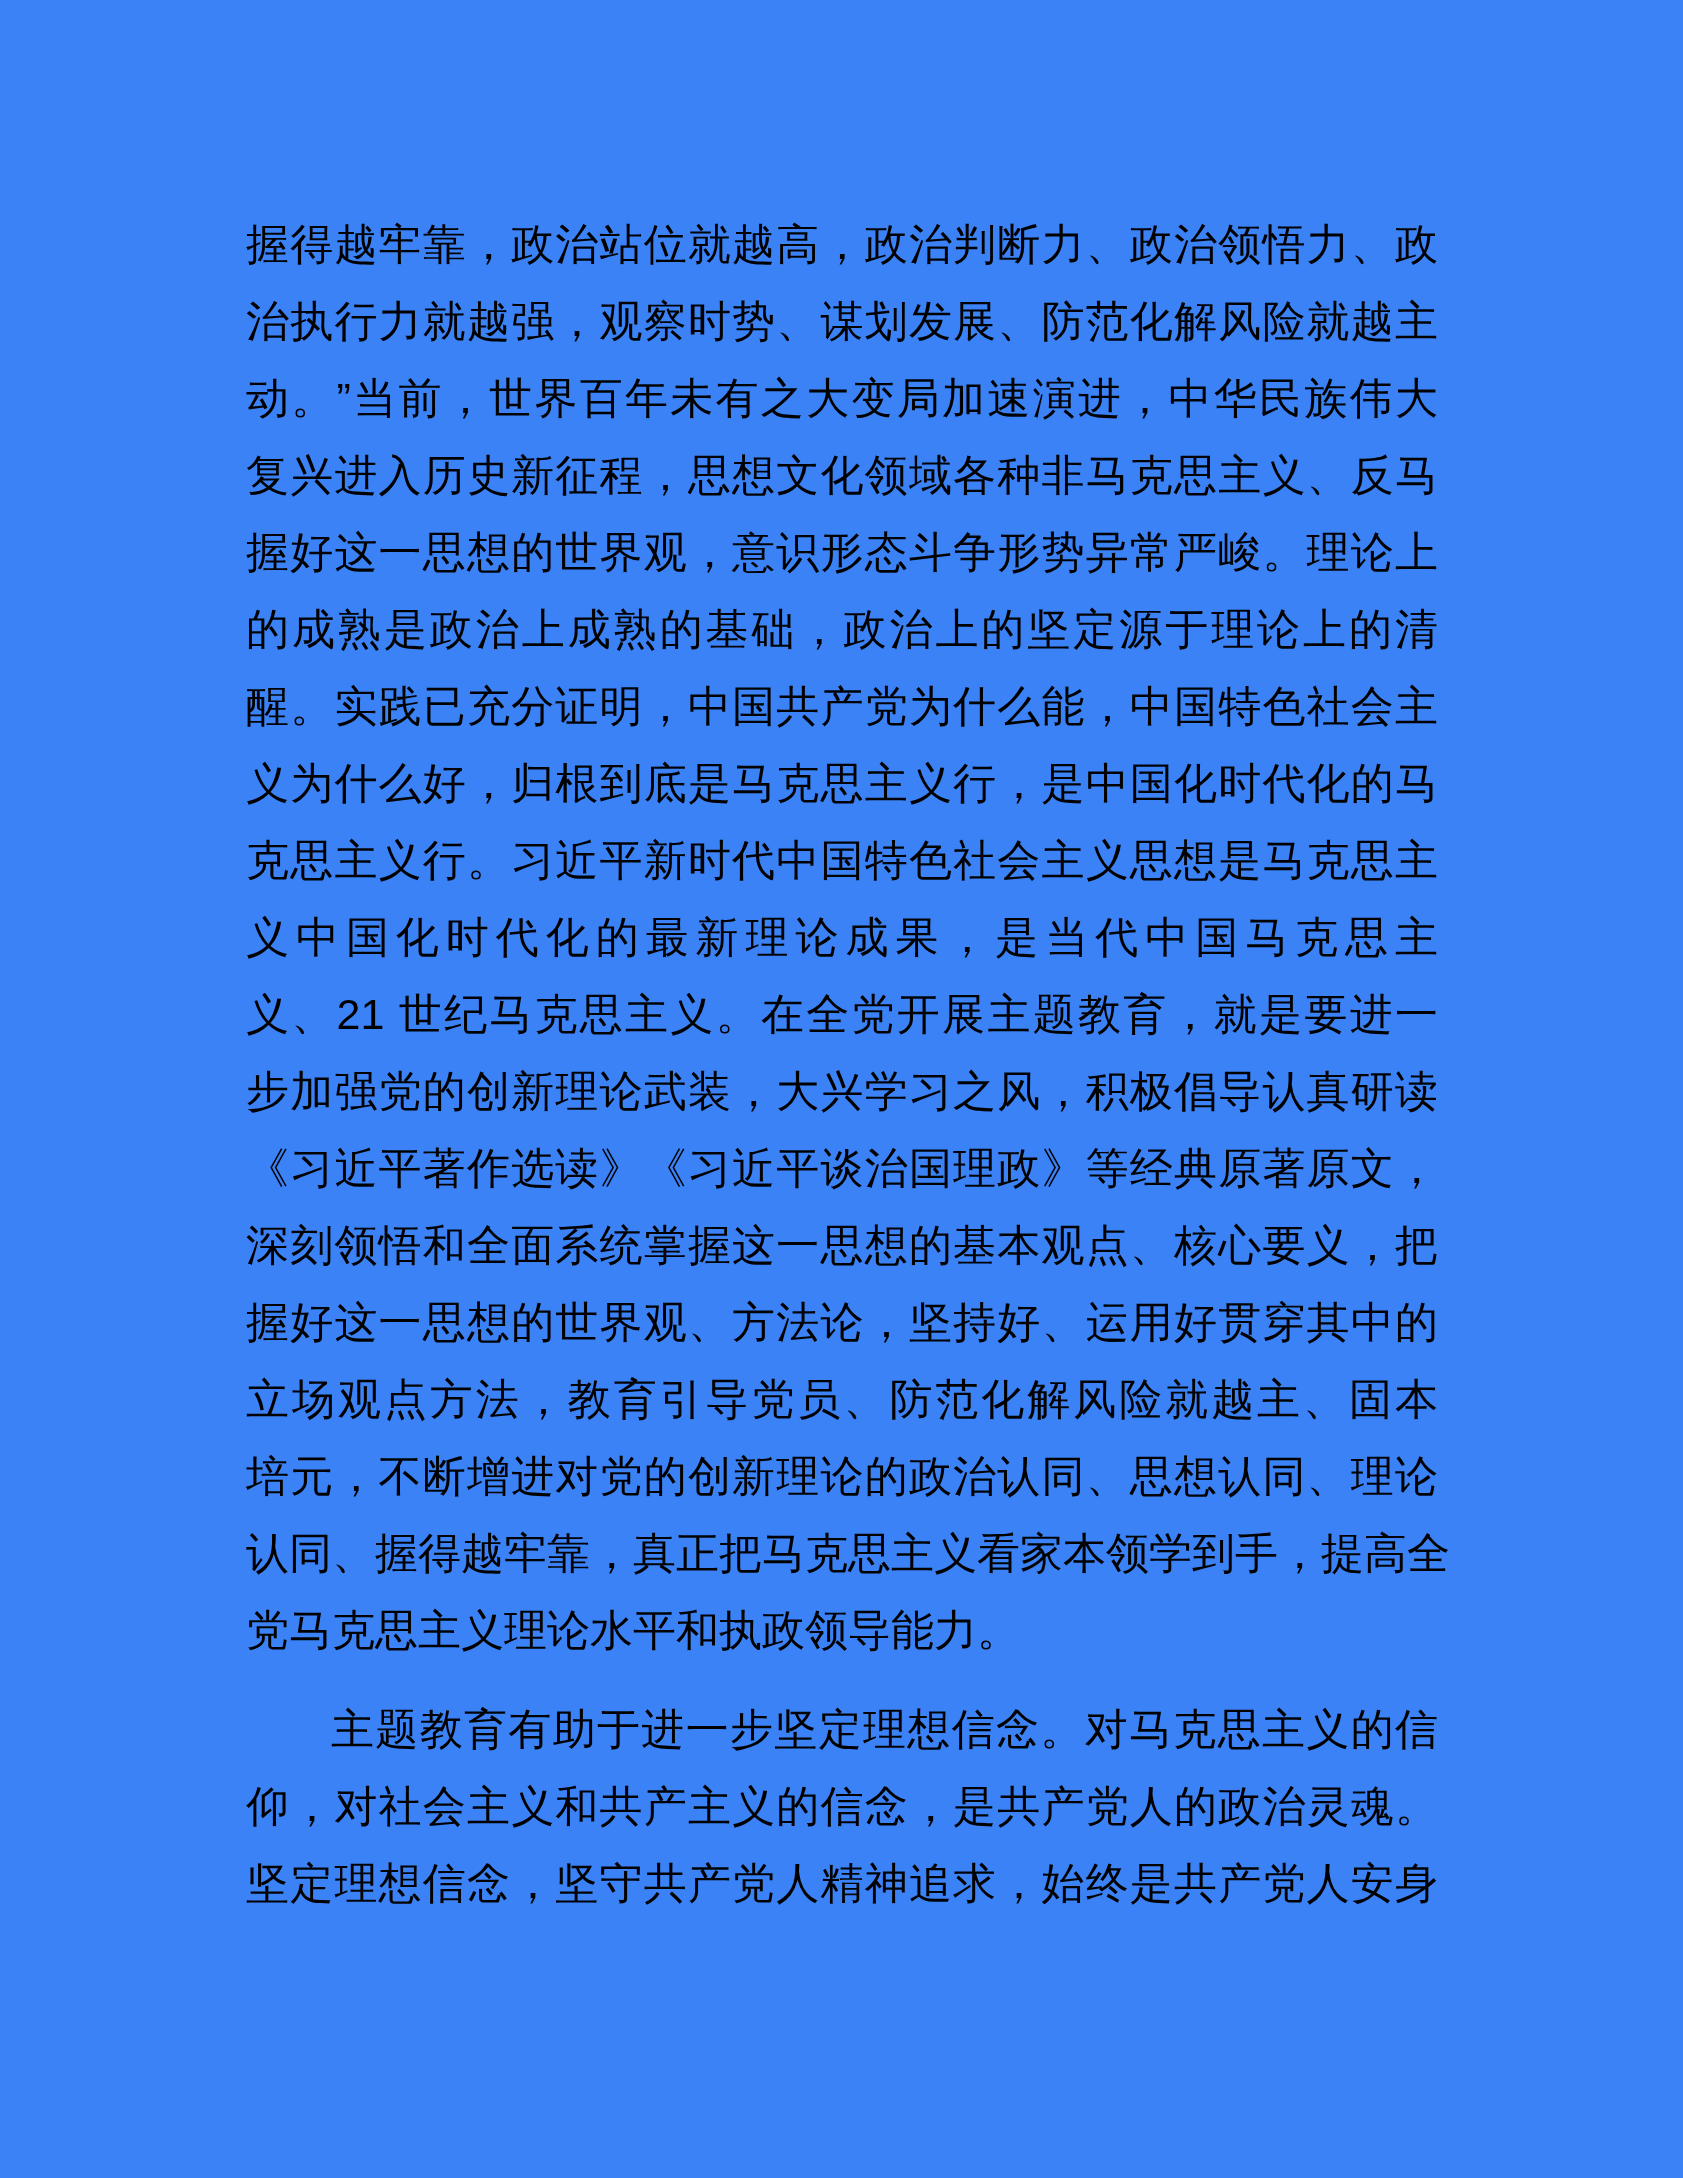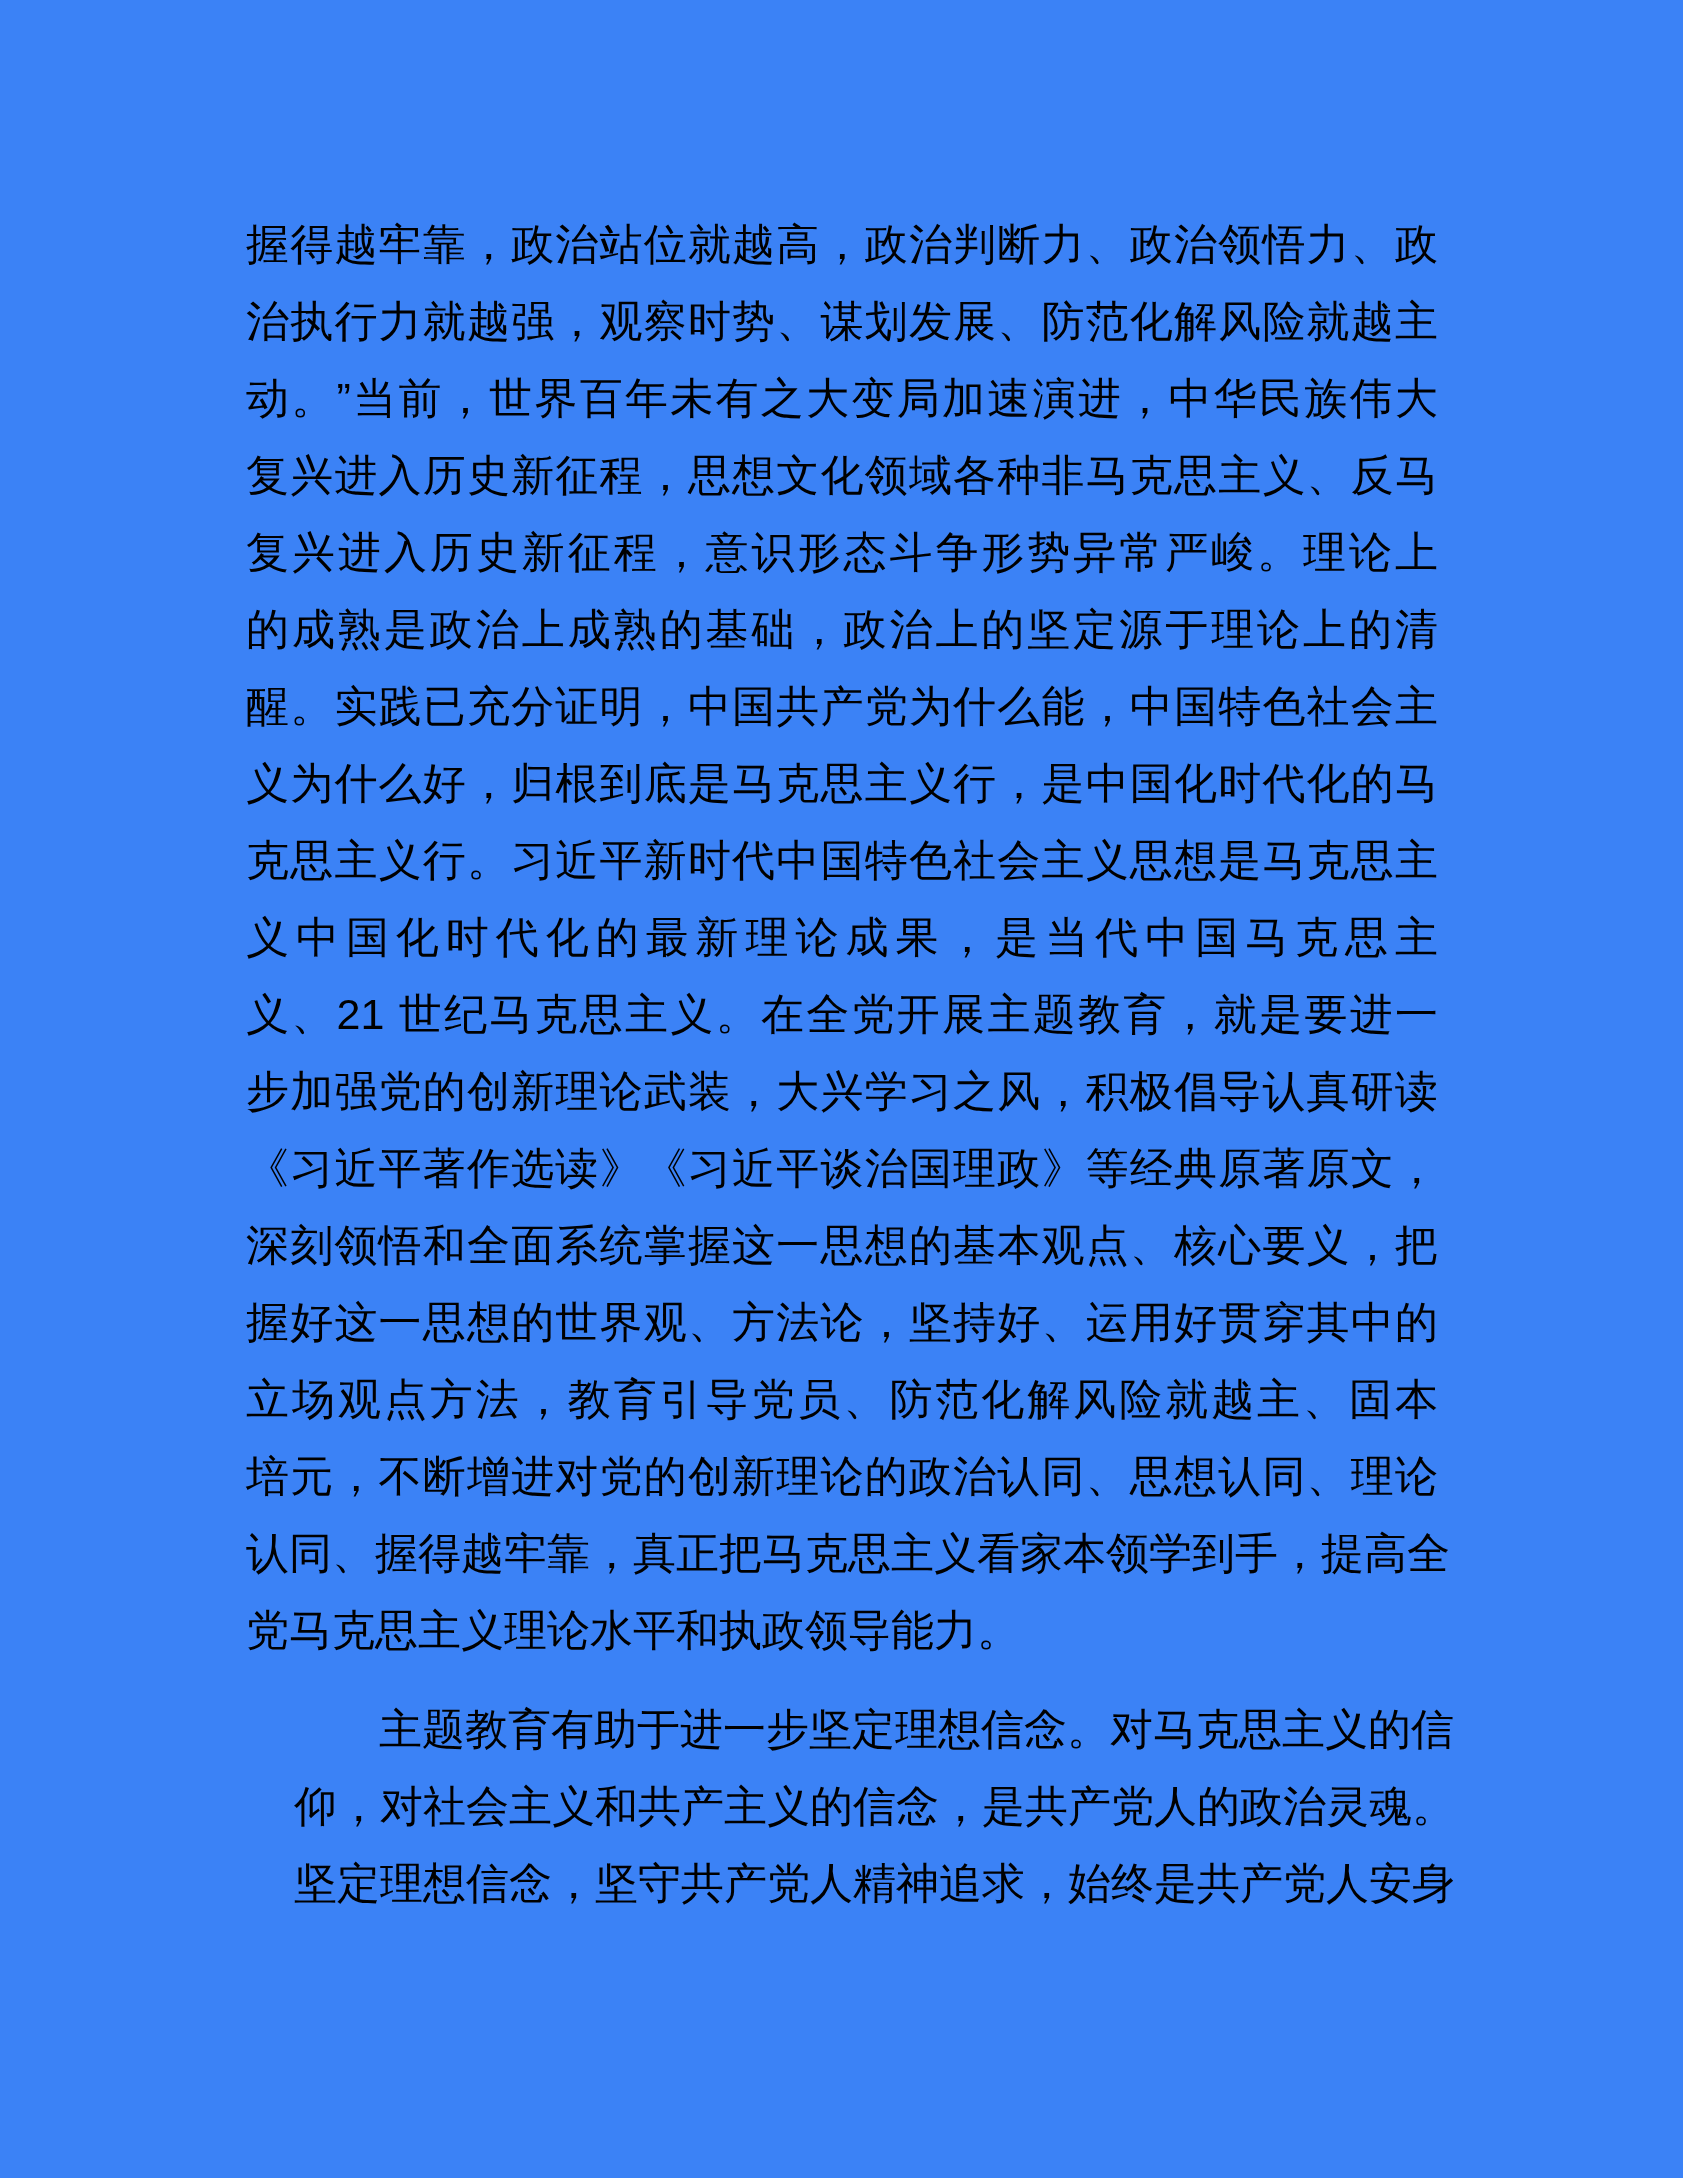--- a/index.html
+++ b/index.html
@@ -28,21 +28,20 @@
     font-size: 43px;
     line-height: 77px;
     font-weight: 400;
   }
   .paragraph {
     margin: 0;
     padding: 0;
   }
   .paragraph + .paragraph {
     margin-top: 22px;
-    margin-left: 48px;
   }
   .line {
     text-align: justify;
     text-align-last: justify;
     text-justify: inter-character;
     white-space: nowrap;
     height: 77px;
   }
   .line.no-justify {
     text-align: center;
@@ -55,21 +54,21 @@
 </head>
 <body>
 
 <div class="page">
   <div class="text-block" id="doc">
       <div class="paragraph">
         <div class="line">握得越牢靠，政治站位就越高，政治判断力、政治领悟力、政</div>
         <div class="line">治执行力就越强，观察时势、谋划发展、防范化解风险就越主</div>
         <div class="line">动。”当前，世界百年未有之大变局加速演进，中华民族伟大</div>
         <div class="line">复兴进入历史新征程，思想文化领域各种非马克思主义、反马</div>
-        <div class="line">复兴进入历史新征程，意识形态斗争形势异常严峻。理论上</div>
+        <div class="line">握好这一思想的世界观，意识形态斗争形势异常严峻。理论上</div>
         <div class="line">的成熟是政治上成熟的基础，政治上的坚定源于理论上的清</div>
         <div class="line">醒。实践已充分证明，中国共产党为什么能，中国特色社会主</div>
         <div class="line">义为什么好，归根到底是马克思主义行，是中国化时代化的马</div>
         <div class="line">克思主义行。习近平新时代中国特色社会主义思想是马克思主</div>
         <div class="line">义中国化时代化的最新理论成果，是当代中国马克思主</div>
         <div class="line">义、21 世纪马克思主义。在全党开展主题教育，就是要进一</div>
         <div class="line">步加强党的创新理论武装，大兴学习之风，积极倡导认真研读</div>
         <div class="line">《习近平著作选读》《习近平谈治国理政》等经典原著原文，</div>
         <div class="line">深刻领悟和全面系统掌握这一思想的基本观点、核心要义，把</div>
         <div class="line">握好这一思想的世界观、方法论，坚持好、运用好贯穿其中的</div>

